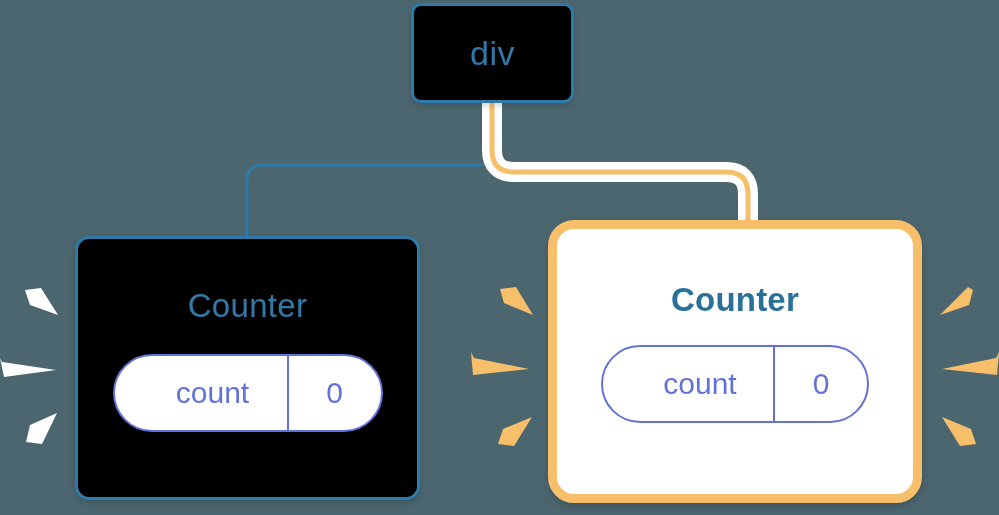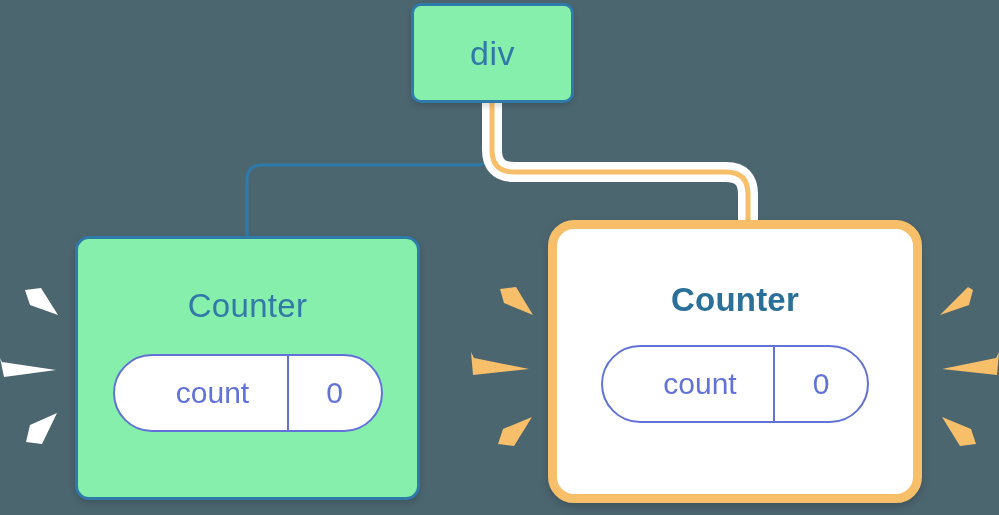--- a/index.html
+++ b/index.html
@@ -31,21 +31,21 @@
     top: 0;
     width: 999px;
     height: 515px;
     pointer-events: none;
   }
 
   
   .node {
     position: absolute;
     box-sizing: border-box;
-    background: #86efac;
+    background: #000000;
     display: flex;
     flex-direction: column;
     align-items: center;
   }
   .node-root {
     left: 411px;
     top: 3px;
     width: 163px;
     height: 100px;
     border: 3px solid #2e7baa;

